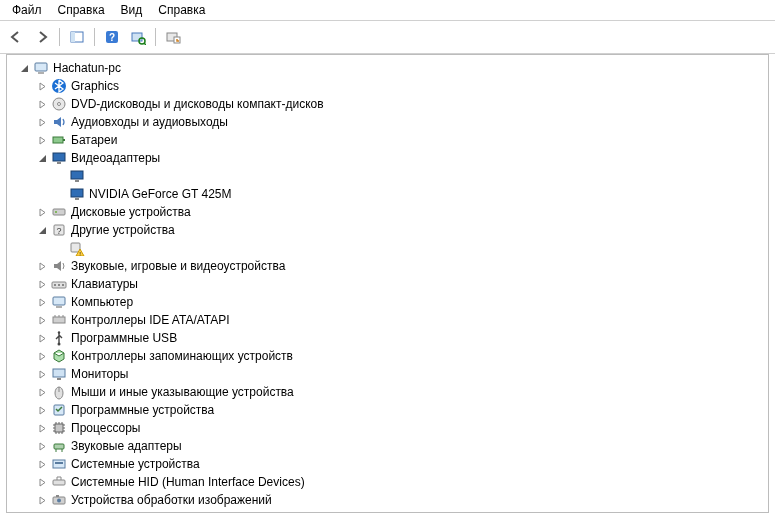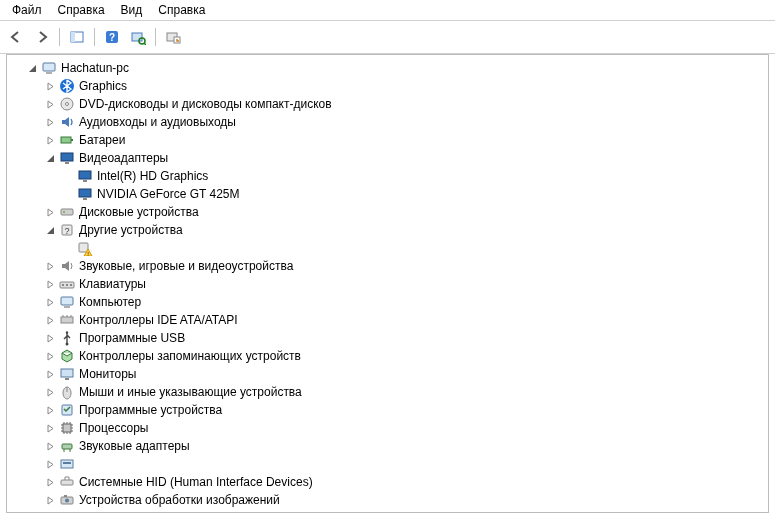--- a/index.html
+++ b/index.html
@@ -50,21 +50,21 @@
   }
   .tree-area {
     position: absolute;
     left: 6px;
     right: 6px;
     top: 54px;
     bottom: 4px;
     border: 1px solid #bcbcbc;
     background: #fff;
     overflow: auto;
-    padding: 4px 12px;
+    padding: 4px 4px;
   }
   .node {
     display: flex;
     align-items: center;
     height: 18px;
     line-height: 18px;
     white-space: nowrap;
     padding-right: 8px;
   }
   .indent { display: inline-block; width: 18px; height: 1px; }
@@ -236,21 +236,20 @@
     </div>
     <div class="node">
       <span class="indent" style="width:42px"></span>
       <span class="expander"></span>
       <span class="icon">
         <svg width="16" height="16" viewBox="0 0 16 16">
           <rect x="2" y="3" width="12" height="8" fill="#2f6db5" stroke="#1a3f6b"></rect>
           <rect x="6" y="12" width="4" height="2" fill="#888"></rect>
         </svg>
       </span>
-      <span class="label">Intel(R) HD Graphics</span>
     </div>
     <div class="node">
       <span class="indent" style="width:42px"></span>
       <span class="expander"></span>
       <span class="icon">
         <svg width="16" height="16" viewBox="0 0 16 16">
           <rect x="2" y="3" width="12" height="8" fill="#2f6db5" stroke="#1a3f6b"></rect>
           <rect x="6" y="12" width="4" height="2" fill="#888"></rect>
         </svg>
       </span>
@@ -470,20 +469,21 @@
         <svg width="9" height="9" viewBox="0 0 9 9">
           <path d="M2 1 L7 4.5 L2 8 Z" fill="none" stroke="#888" stroke-width="1"></path>
         </svg>
       </span>
       <span class="icon">
         <svg width="16" height="16" viewBox="0 0 16 16">
           <rect x="2" y="4" width="12" height="8" fill="#d7e8f7" stroke="#5a7ca0"></rect>
           <rect x="4" y="6" width="8" height="2" fill="#5a7ca0"></rect>
         </svg>
       </span>
+      <span class="label">Системные устройства</span>
     </div>
     <div class="node">
       <span class="indent" style="width:24px"></span>
       <span class="expander">
         <svg width="9" height="9" viewBox="0 0 9 9">
           <path d="M2 1 L7 4.5 L2 8 Z" fill="none" stroke="#888" stroke-width="1"></path>
         </svg>
       </span>
       <span class="icon">
         <svg width="16" height="16" viewBox="0 0 16 16">

